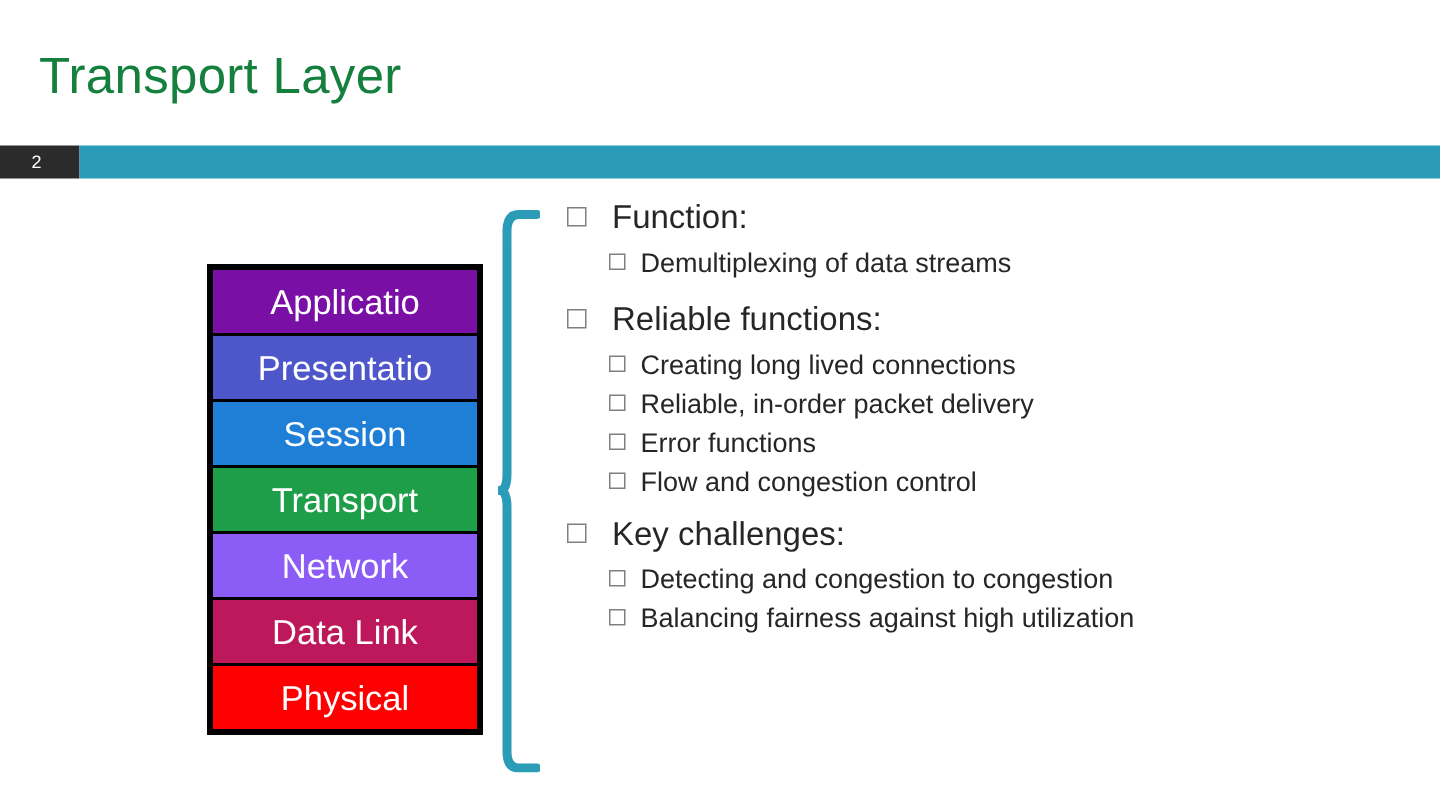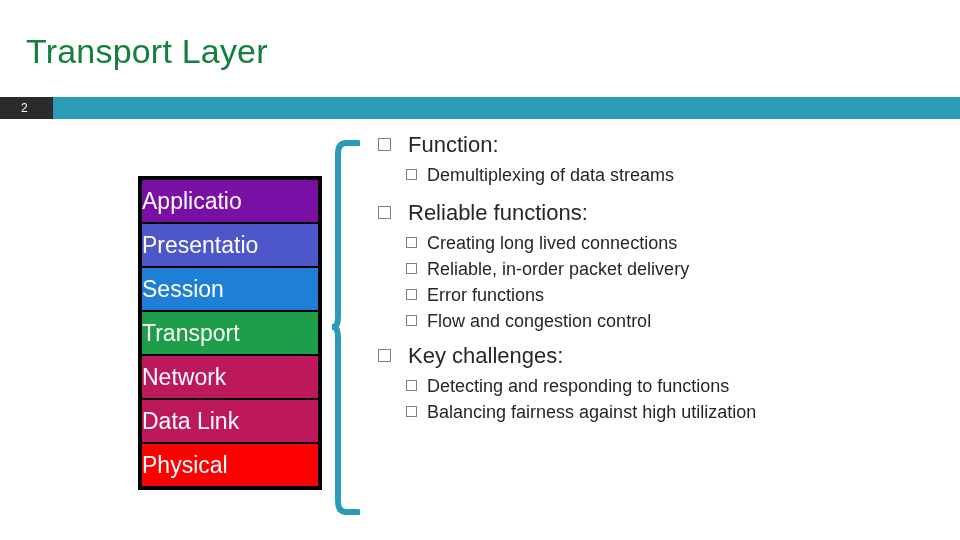--- a/index.html
+++ b/index.html
@@ -65,20 +65,21 @@
     position: absolute;
     left: 138px;
     top: 176px;
     width: 184px;
     border: 4px solid #000000;
     box-sizing: border-box;
   }
   .stack-layer {
     height: 42px;
     line-height: 42px;
+    text-align: center;
     font-size: 23px;
     color: #ffffff;
     border-bottom: 2px solid #000000;
     overflow: hidden;
     white-space: nowrap;
   }
   .stack-layer:last-child {
     border-bottom: none;
   }
 
@@ -144,21 +145,21 @@
   <div class="band-number-box"></div>
   <div class="band-number">2</div>
   <div class="band-bar"></div>
 </div>
 
 <div class="stack">
   <div class="stack-layer" style="background:#7a0fa6">Applicatio</div>
   <div class="stack-layer" style="background:#4e57c9">Presentatio</div>
   <div class="stack-layer" style="background:#1f7fd6">Session</div>
   <div class="stack-layer" style="background:#1f9e4a">Transport</div>
-  <div class="stack-layer" style="background:#be185d">Network</div>
+  <div class="stack-layer" style="background:#8b5cf6">Network</div>
   <div class="stack-layer" style="background:#be185d">Data Link</div>
   <div class="stack-layer" style="background:#ff0000">Physical</div>
 </div>
 
 <svg class="brace" viewBox="0 0 28 375">
   <path d="M26 3 H14 Q6 3 6 14 V176 Q6 187 1 187 Q6 187 6 198 V361 Q6 372 14 372 H26" fill="none" stroke="#2b9cb8" stroke-width="6" stroke-linecap="round" stroke-linejoin="round"></path>
 </svg>
 
 <div class="content">
 
@@ -195,20 +196,20 @@
   </div>
 
   <div class="gap-sm"></div>
 
   <div class="b1">
     <span class="marker"></span>
     <span>Key challenges:</span>
   </div>
   <div class="b2">
     <span class="marker2"></span>
-    <span>Detecting and responding to functions</span>
+    <span>Detecting and congestion to congestion</span>
   </div>
   <div class="b2">
     <span class="marker2"></span>
     <span>Balancing fairness against high utilization</span>
   </div>
 
 </div>
 
 </body></html>

